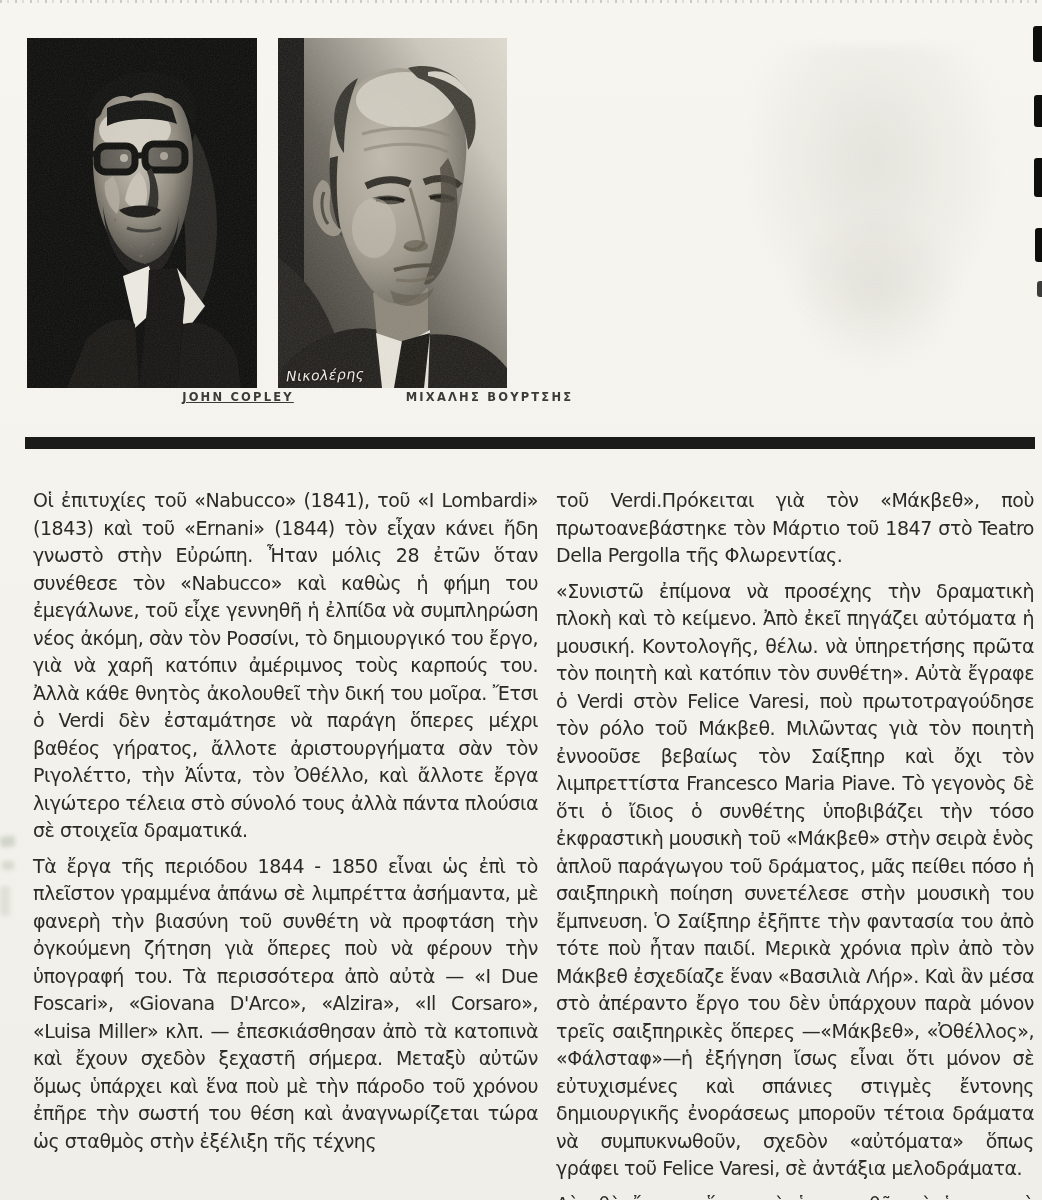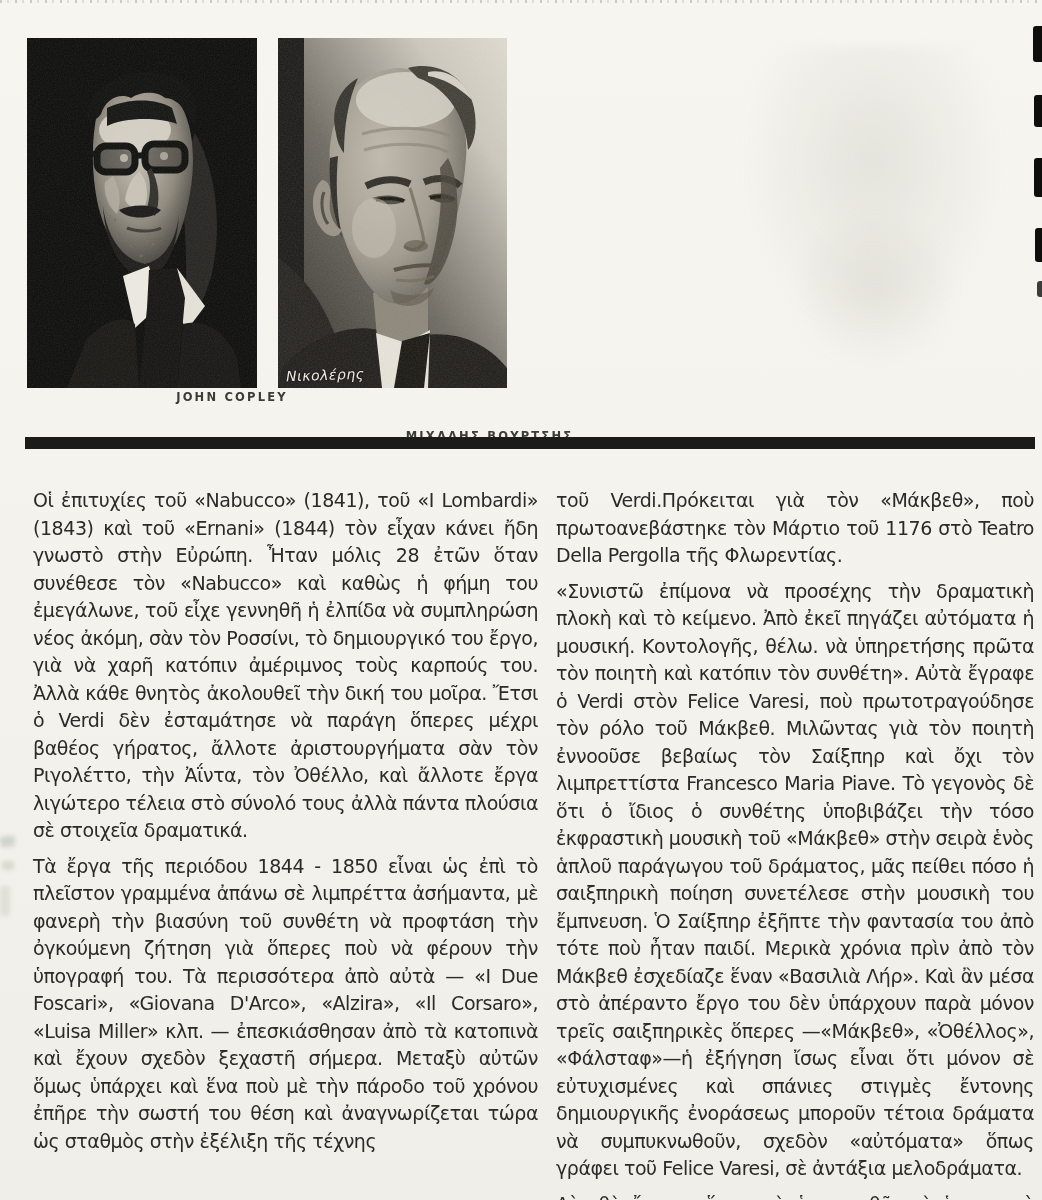--- a/index.html
+++ b/index.html
@@ -51,22 +51,22 @@
     position:absolute;left:8px;bottom:5px;
     color:#efece3;font-style:italic;font-size:14px;letter-spacing:.5px;
     transform:rotate(-2deg);text-shadow:0 0 2px rgba(0,0,0,.8);
   }
   
   .caption{
     position:absolute;top:390px;
     font-size:11.5px;font-weight:bold;letter-spacing:2.2px;
     color:#3b3b38;text-align:center;white-space:nowrap;
   }
-  .caption-left{left:144px;width:176px;}
-  .caption-right{left:392px;width:195px;margin-top:39px;}
+  .caption-left{left:150px;width:176px;text-decoration:underline;}
+  .caption-right{left:392px;width:195px;}
   
   .rule{position:absolute;left:25px;top:437px;width:1010px;height:12px;background:#1b1b19;}
   
   .col{
     position:absolute;top:487px;
     color:#2b2a27;font-size:19px;line-height:27.5px;
     text-align:justify;letter-spacing:-0.45px;
     hyphens:auto;-webkit-hyphens:auto;
   }
   .col-left{left:33px;width:505px;}
@@ -200,18 +200,18 @@
   <div class="caption caption-right">ΜΙΧΑΛΗΣ ΒΟΥΡΤΣΗΣ</div>
 
   <div class="rule"></div>
 
   <div class="col col-left" lang="el">
     <p>Οἱ ἐπιτυχίες τοῦ «Nabucco» (1841), τοῦ «I Lombardi» (1843) καὶ τοῦ «Ernani» (1844) τὸν εἶχαν κάνει ἤδη γνωστὸ στὴν Εὐρώπη. Ἦταν μόλις 28 ἐτῶν ὅταν συνέθεσε τὸν «Nabucco» καὶ καθὼς ἡ φήμη του ἐμεγάλωνε, τοῦ εἶχε γεννηθῆ ἡ ἐλπίδα νὰ συμπληρώση νέος ἀκόμη, σὰν τὸν Ροσσίνι, τὸ δημιουργικό του ἔργο, γιὰ νὰ χαρῆ κατόπιν ἀμέριμνος τοὺς καρπούς του. Ἀλλὰ κάθε θνητὸς ἀκολουθεῖ τὴν δική του μοῖρα. Ἔτσι ὁ Verdi δὲν ἐσταμάτησε νὰ παράγη ὅπερες μέχρι βαθέος γήρατος, ἄλλοτε ἀριστουργήματα σὰν τὸν Ριγολέττο, τὴν Ἀΐντα, τὸν Ὀθέλλο, καὶ ἄλλοτε ἔργα λιγώτερο τέλεια στὸ σύνολό τους ἀλλὰ πάντα πλούσια σὲ στοιχεῖα δραματικά.</p>
     <p>Τὰ ἔργα τῆς περιόδου 1844 - 1850 εἶναι ὡς ἐπὶ τὸ πλεῖστον γραμμένα ἀπάνω σὲ λιμπρέττα ἀσήμαντα, μὲ φανερὴ τὴν βιασύνη τοῦ συνθέτη νὰ προφτάση τὴν ὀγκούμενη ζήτηση γιὰ ὅπερες ποὺ νὰ φέρουν τὴν ὑπογραφή του. Τὰ περισσότερα ἀπὸ αὐτὰ — «I Due Foscari», «Giovana D'Arco», «Alzira», «Il Corsaro», «Luisa Miller» κλπ. — ἐπεσκιάσθησαν ἀπὸ τὰ κατοπινὰ καὶ ἔχουν σχεδὸν ξεχαστῆ σήμερα. Μεταξὺ αὐτῶν ὅμως ὑπάρχει καὶ ἕνα ποὺ μὲ τὴν πάροδο τοῦ χρόνου ἐπῆρε τὴν σωστή του θέση καὶ ἀναγνωρίζεται τώρα ὡς σταθμὸς στὴν ἐξέλιξη τῆς τέχνης</p>
   </div>
 
   <div class="col col-right" lang="el">
-    <p>τοῦ Verdi.Πρόκειται γιὰ τὸν «Μάκβεθ», ποὺ πρωτοανεβάστηκε τὸν Μάρτιο τοῦ 1176 στὸ Teatro Della Pergolla τῆς Φλωρεντίας.</p>
+    <p>τοῦ Verdi.Πρόκειται γιὰ τὸν «Μάκβεθ», ποὺ πρωτοανεβάστηκε τὸν Μάρτιο τοῦ 1847 στὸ Teatro Della Pergolla τῆς Φλωρεντίας.</p>
     <p>«Συνιστῶ ἐπίμονα νὰ προσέχης τὴν δραματικὴ πλοκὴ καὶ τὸ κείμενο. Ἀπὸ ἐκεῖ πηγάζει αὐτόματα ἡ μουσική. Κοντολογῆς, θέλω. νὰ ὑπηρετήσης πρῶτα τὸν ποιητὴ καὶ κατόπιν τὸν συνθέτη». Αὐτὰ ἔγραφε ὁ Verdi στὸν Felice Varesi, ποὺ πρωτοτραγούδησε τὸν ρόλο τοῦ Μάκβεθ. Μιλῶντας γιὰ τὸν ποιητὴ ἐννοοῦσε βεβαίως τὸν Σαίξπηρ καὶ ὄχι τὸν λιμπρεττίστα Francesco Maria Piave. Τὸ γεγονὸς δὲ ὅτι ὁ ἴδιος ὁ συνθέτης ὑποβιβάζει τὴν τόσο ἐκφραστικὴ μουσικὴ τοῦ «Μάκβεθ» στὴν σειρὰ ἑνὸς ἁπλοῦ παράγωγου τοῦ δράματος, μᾶς πείθει πόσο ἡ σαιξπηρικὴ ποίηση συνετέλεσε στὴν μουσικὴ του ἔμπνευση. Ὁ Σαίξπηρ ἐξῆπτε τὴν φαντασία του ἀπὸ τότε ποὺ ἦταν παιδί. Μερικὰ χρόνια πρὶν ἀπὸ τὸν Μάκβεθ ἐσχεδίαζε ἕναν «Βασιλιὰ Λήρ». Καὶ ἂν μέσα στὸ ἀπέραντο ἔργο του δὲν ὑπάρχουν παρὰ μόνον τρεῖς σαιξπηρικὲς ὅπερες —«Μάκβεθ», «Ὀθέλλος», «Φάλσταφ»—ἡ ἐξήγηση ἴσως εἶναι ὅτι μόνον σὲ εὐτυχισμένες καὶ σπάνιες στιγμὲς ἔντονης δημιουργικῆς ἐνοράσεως μποροῦν τέτοια δράματα νὰ συμπυκνωθοῦν, σχεδὸν «αὐτόματα» ὅπως γράφει τοῦ Felice Varesi, σὲ ἀντάξια μελοδράματα.</p>
     <p>Δὲν θὰ ἔπρεπε ὅμως νὰ ὑποτιμηθῆ καὶ ἡ ταπεινὴ δουλειὰ</p>
   </div>
 
 </div>
 
 </body></html>

